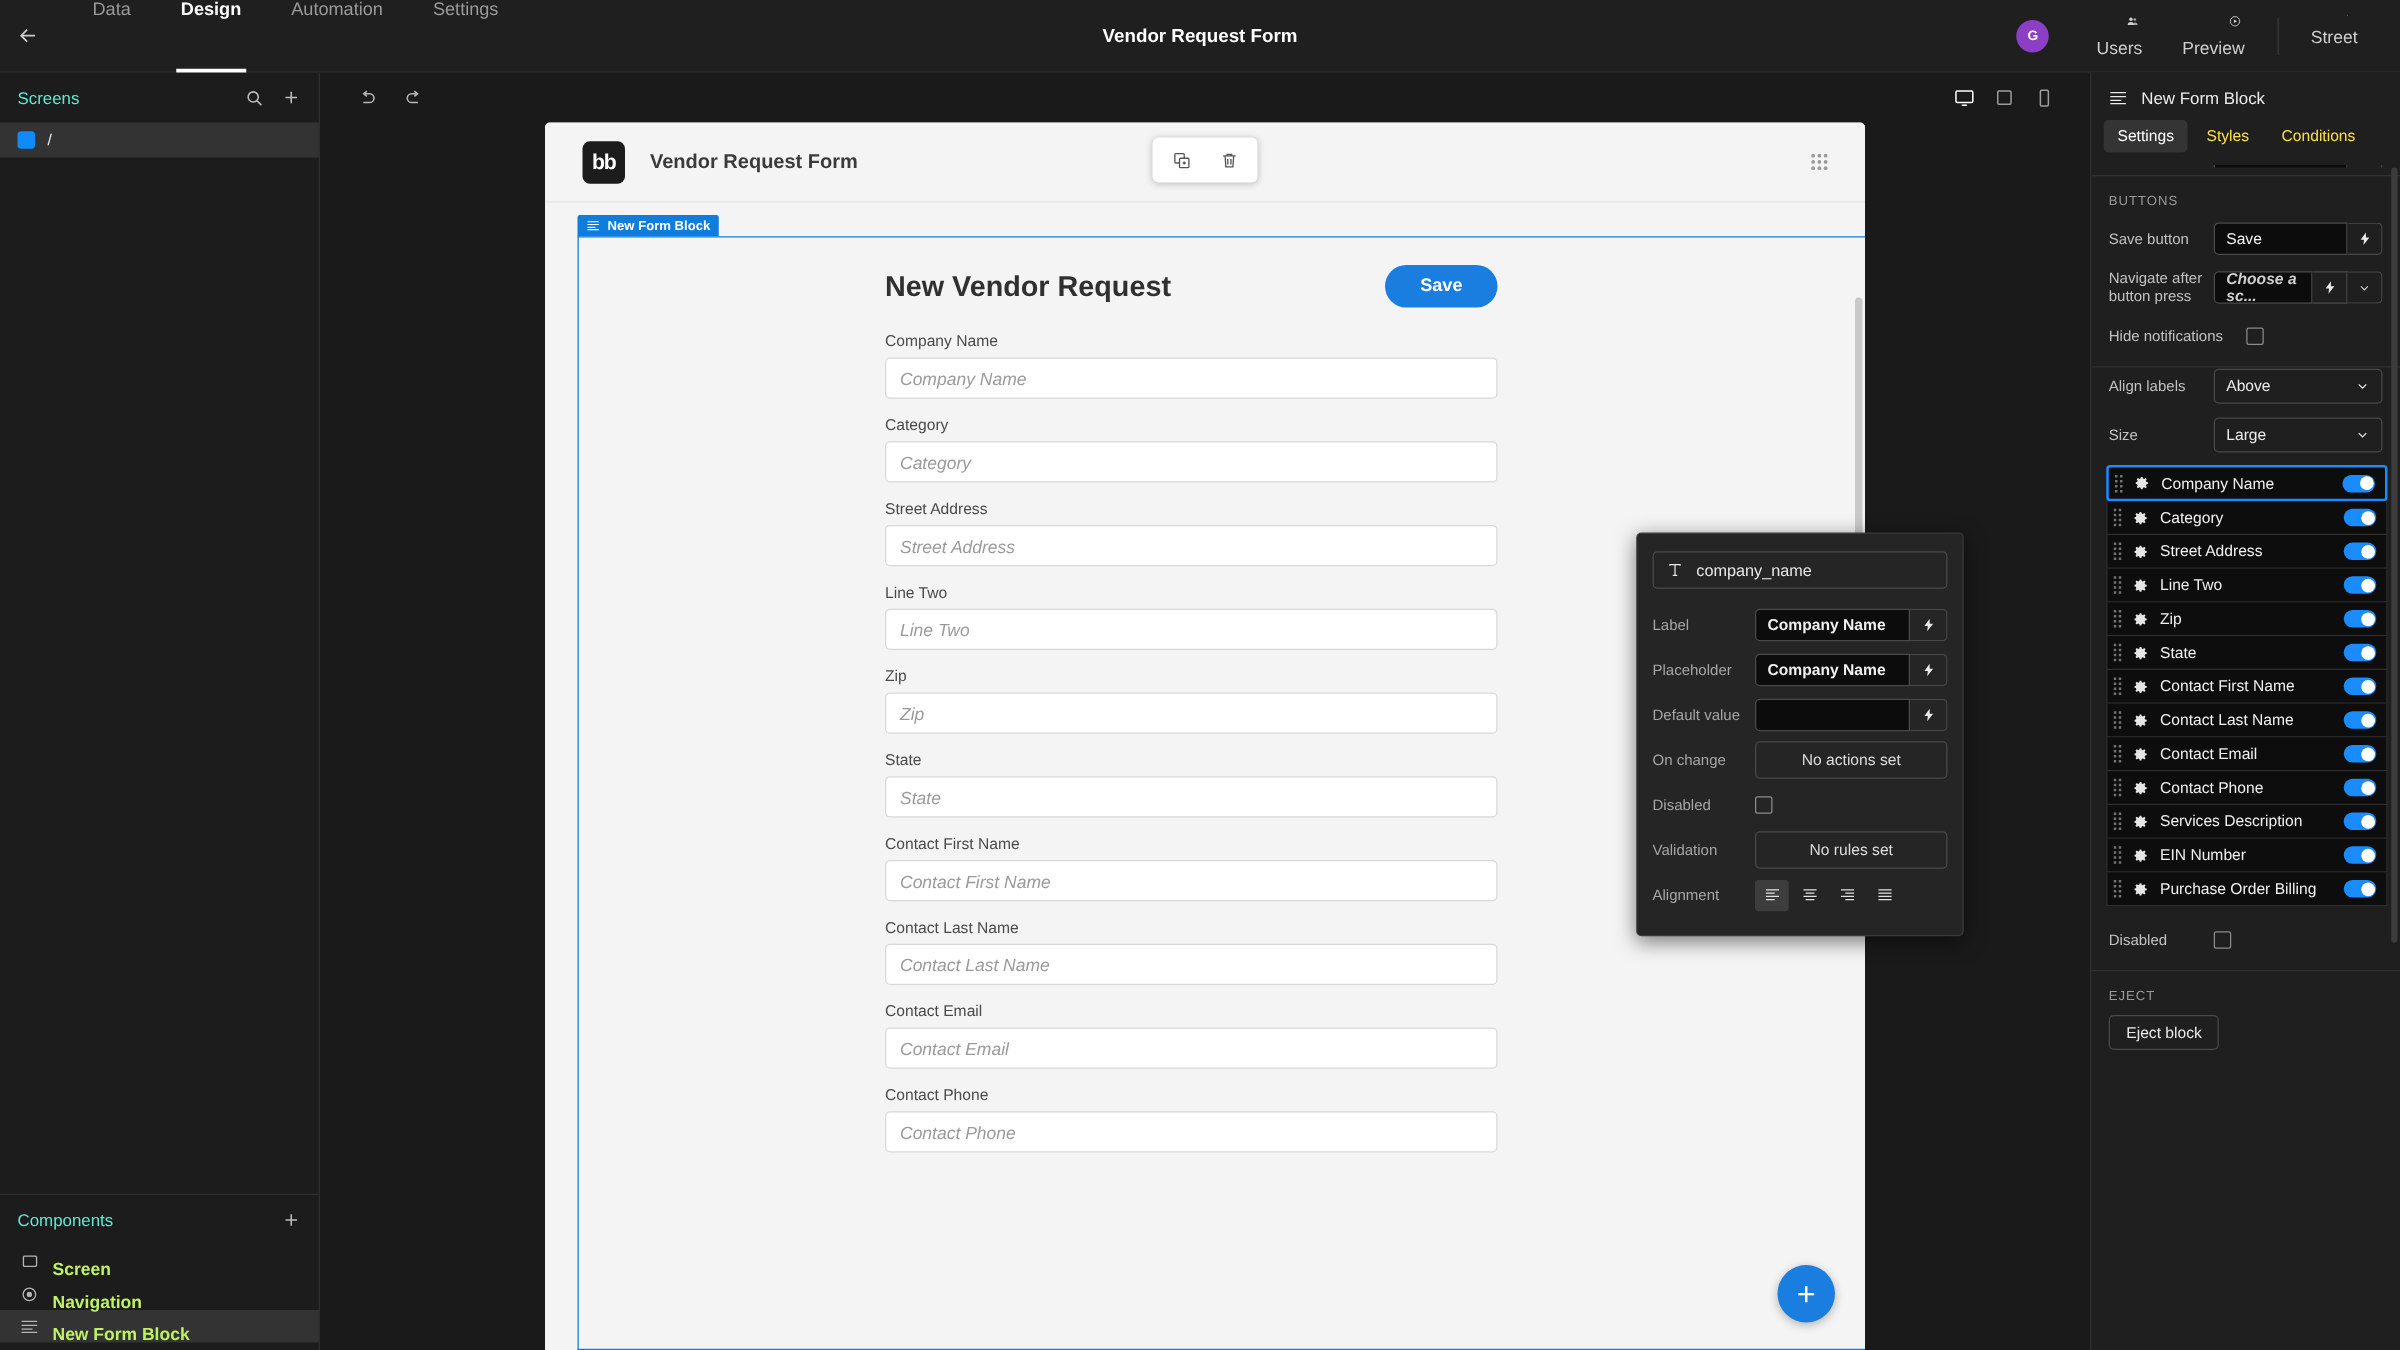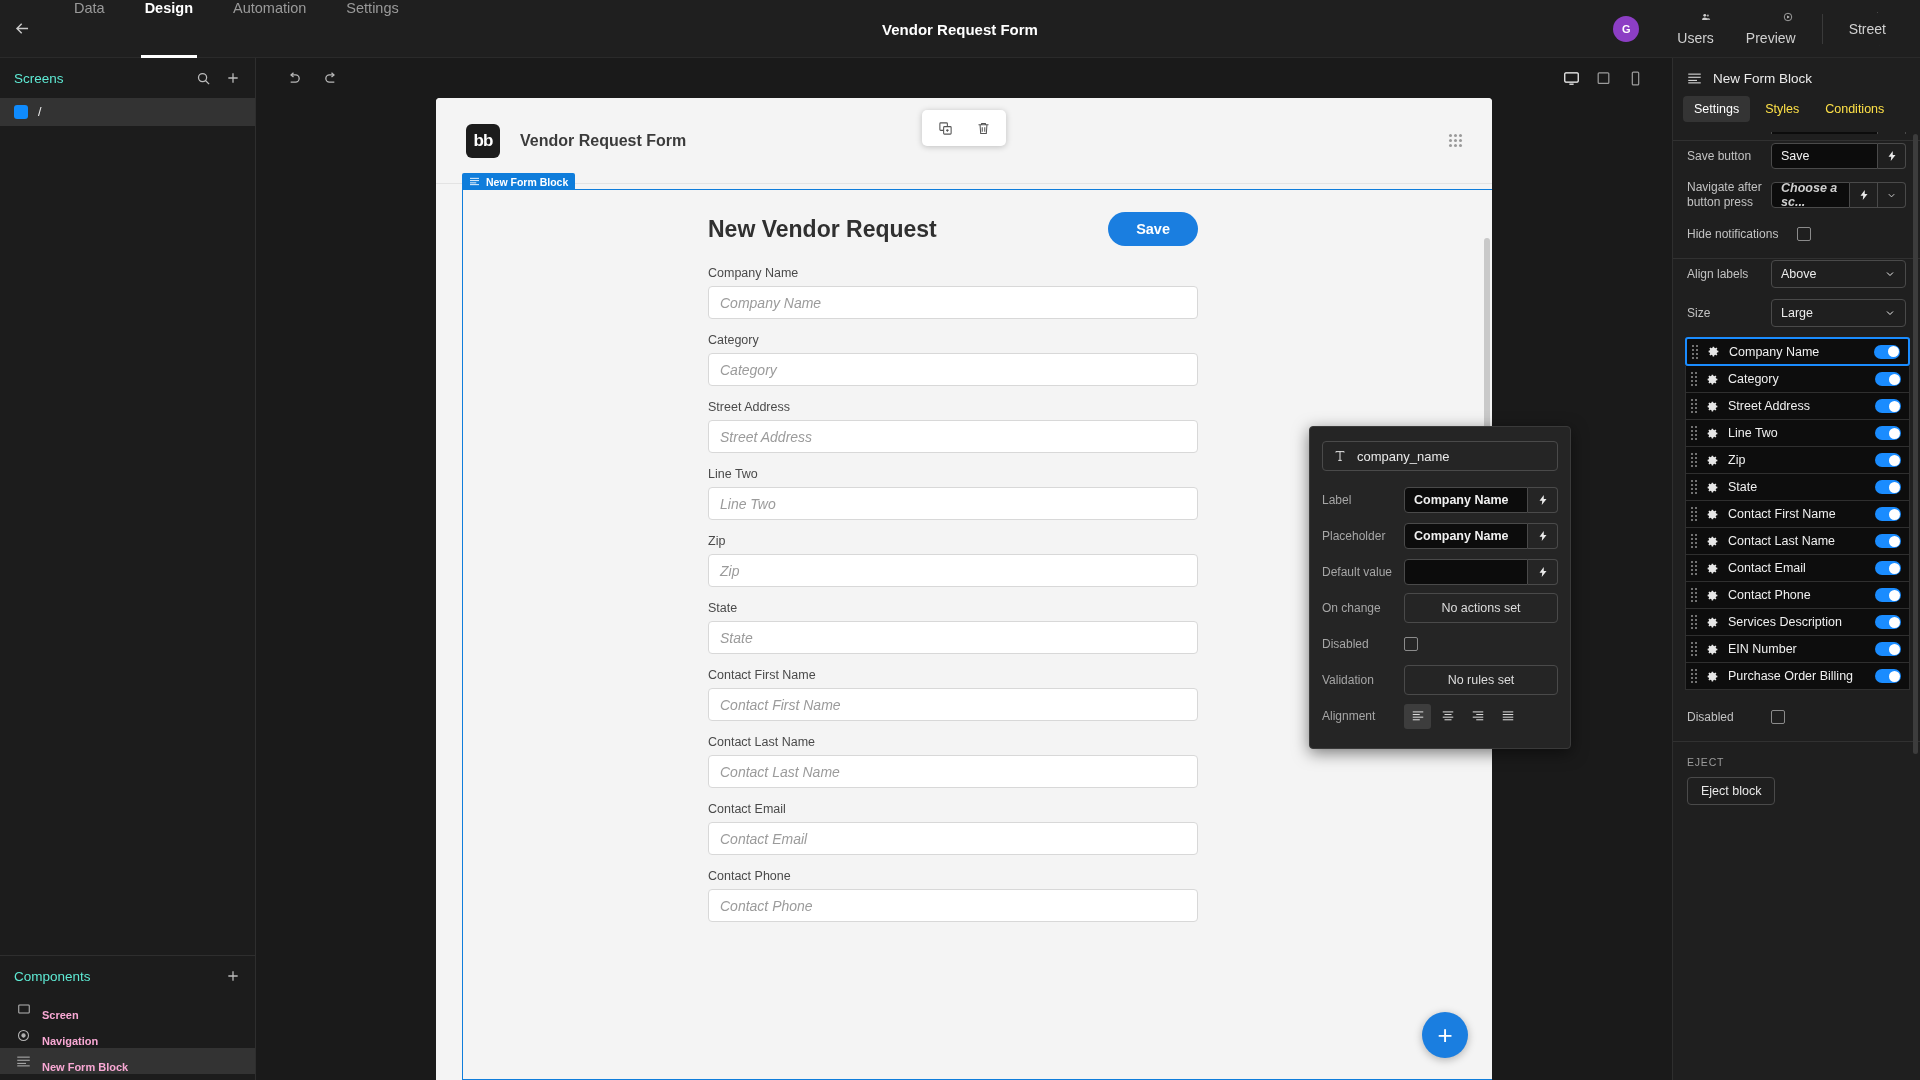--- a/index.html
+++ b/index.html
@@ -88,21 +88,21 @@
   }
   .screen-row .lbl { font-size: 12.5px; color: #efefef; }
   .left-spacer { flex: 1; }
   .left-div { height: 1px; background: #2e2e2e; }
   .comp-list { padding-bottom: 6px; }
   .comp-row {
     height: 26px; display: flex; align-items: center; gap: 11px;
     padding: 0 14px 0 16px; cursor: pointer;
   }
   .comp-row.selected { background: #333333; }
-  .comp-row .lbl { font-size: 11px; color: #f9a8d4; font-weight: bold; margin-top: 11px; }
+  .comp-row .lbl { font-size: 14px; color: #bef264; font-weight: bold; margin-top: 11px; }
   .comp-ico { width: 15px; height: 15px; display: flex; align-items: center; justify-content: center; color: #b5b5b5; }
 
   
   .center { flex: 1; display: flex; flex-direction: column; min-width: 0; background: #1a1a1a; }
   .canvas-bar {
     height: 40px; min-height: 40px;
     display: flex; align-items: center;
     padding: 0 22px;
     background: #1a1a1a;
   }
@@ -122,21 +122,21 @@
     padding: 0 0 0 0;
     display: flex; justify-content: center;
   }
   .canvas {
     width: 1056px; height: 100%;
     background: #f4f4f4;
     border-radius: 4px 4px 0 0;
     position: relative; overflow: hidden;
   }
   .preview-nav {
-    height: 86px; background: #f4f4f4;
+    height: 64px; background: #f4f4f4;
     display: flex; align-items: center;
     padding: 0 30px; gap: 20px;
     border-bottom: 1px solid #e3e3e3;
     position: relative;
   }
   .logo-box {
     width: 34px; height: 34px; border-radius: 6px; background: #1c1c1c;
     display: flex; align-items: center; justify-content: center;
     color: #fff; font-weight: bold; font-size: 17px; letter-spacing: -1px;
   }
@@ -731,20 +731,21 @@
             <span class="rp-input"></span>
             <span class="rp-chev">
               <svg width="11" height="11" viewBox="0 0 24 24" fill="none" stroke="currentColor" stroke-width="2">
                   <path d="M6 9l6 6 6-6"></path>
                 </svg>
             </span>
           </span>
         </div>
 
         <div class="rp-divider"></div>
+        <div class="rp-section-title">Buttons</div>
 
         <div class="rp-row">
           <span class="rp-lab">Save button</span>
           <span class="rp-ctl">
             <span class="rp-input">Save</span>
             <span class="rp-bolt endcap">
               <svg width="12" height="12" viewBox="0 0 24 24" fill="currentColor">
                   <path d="M13.5 2L5 13.5h5.5L9.5 22 19 10h-5.5z"></path>
                 </svg>
             </span>

